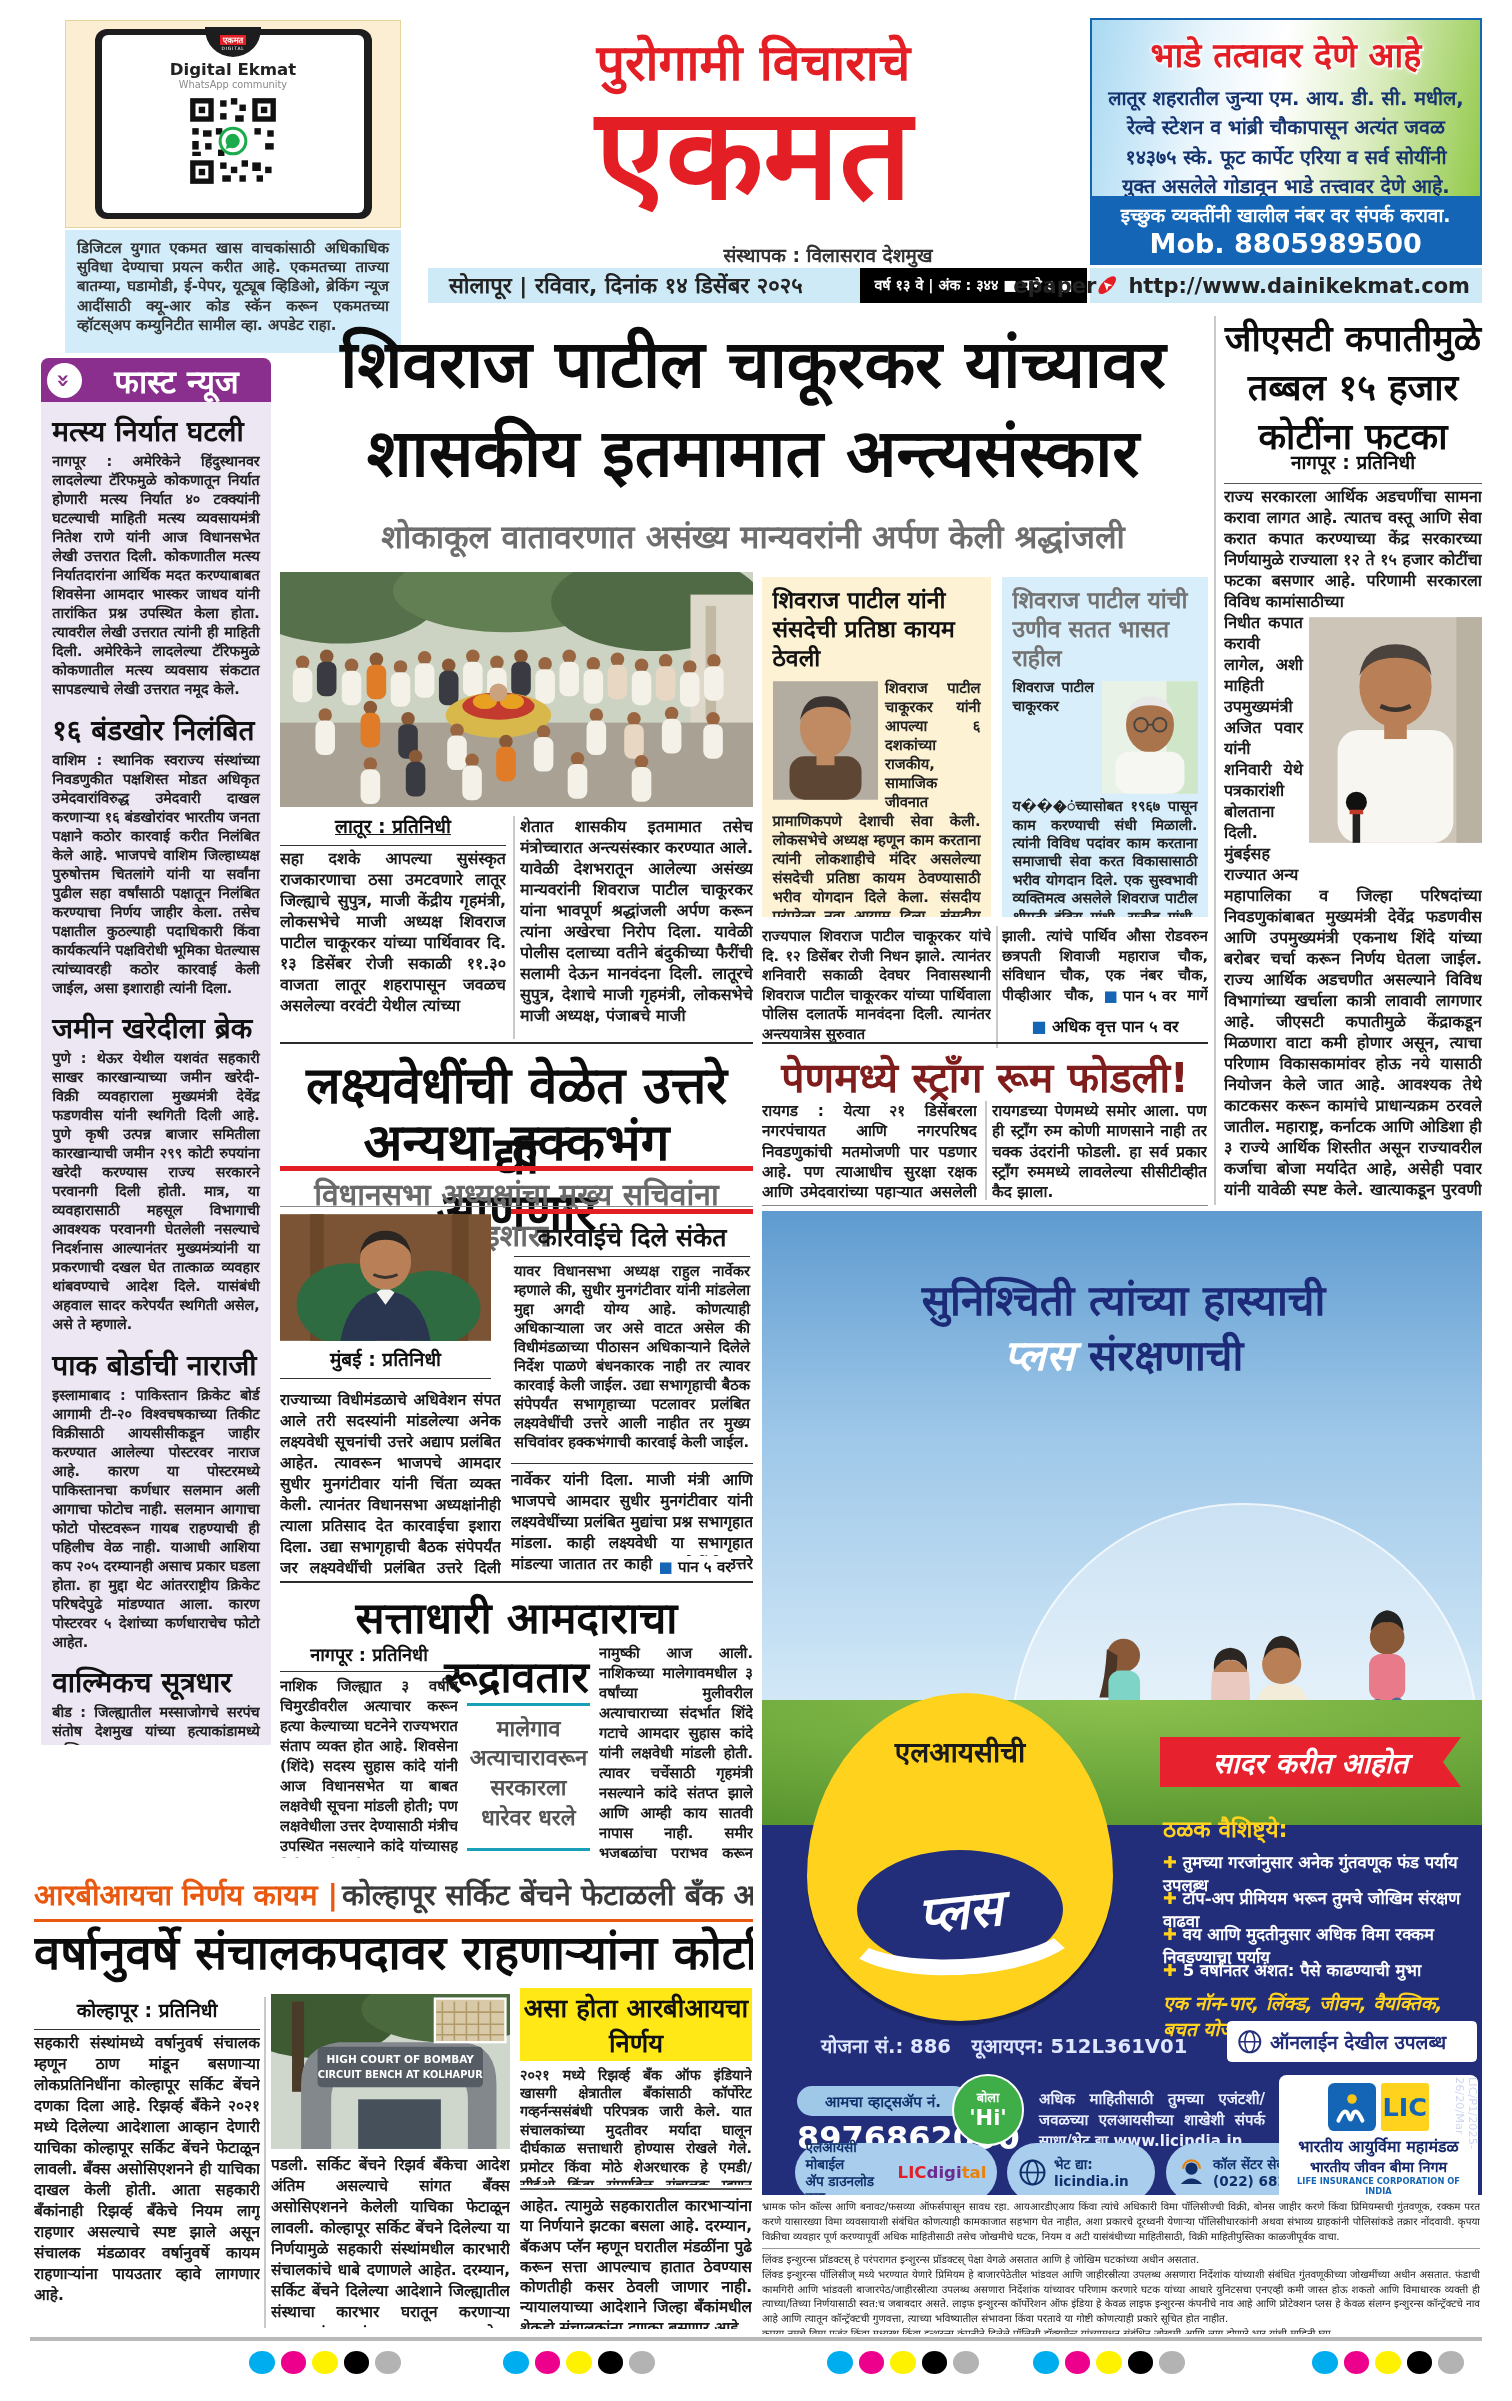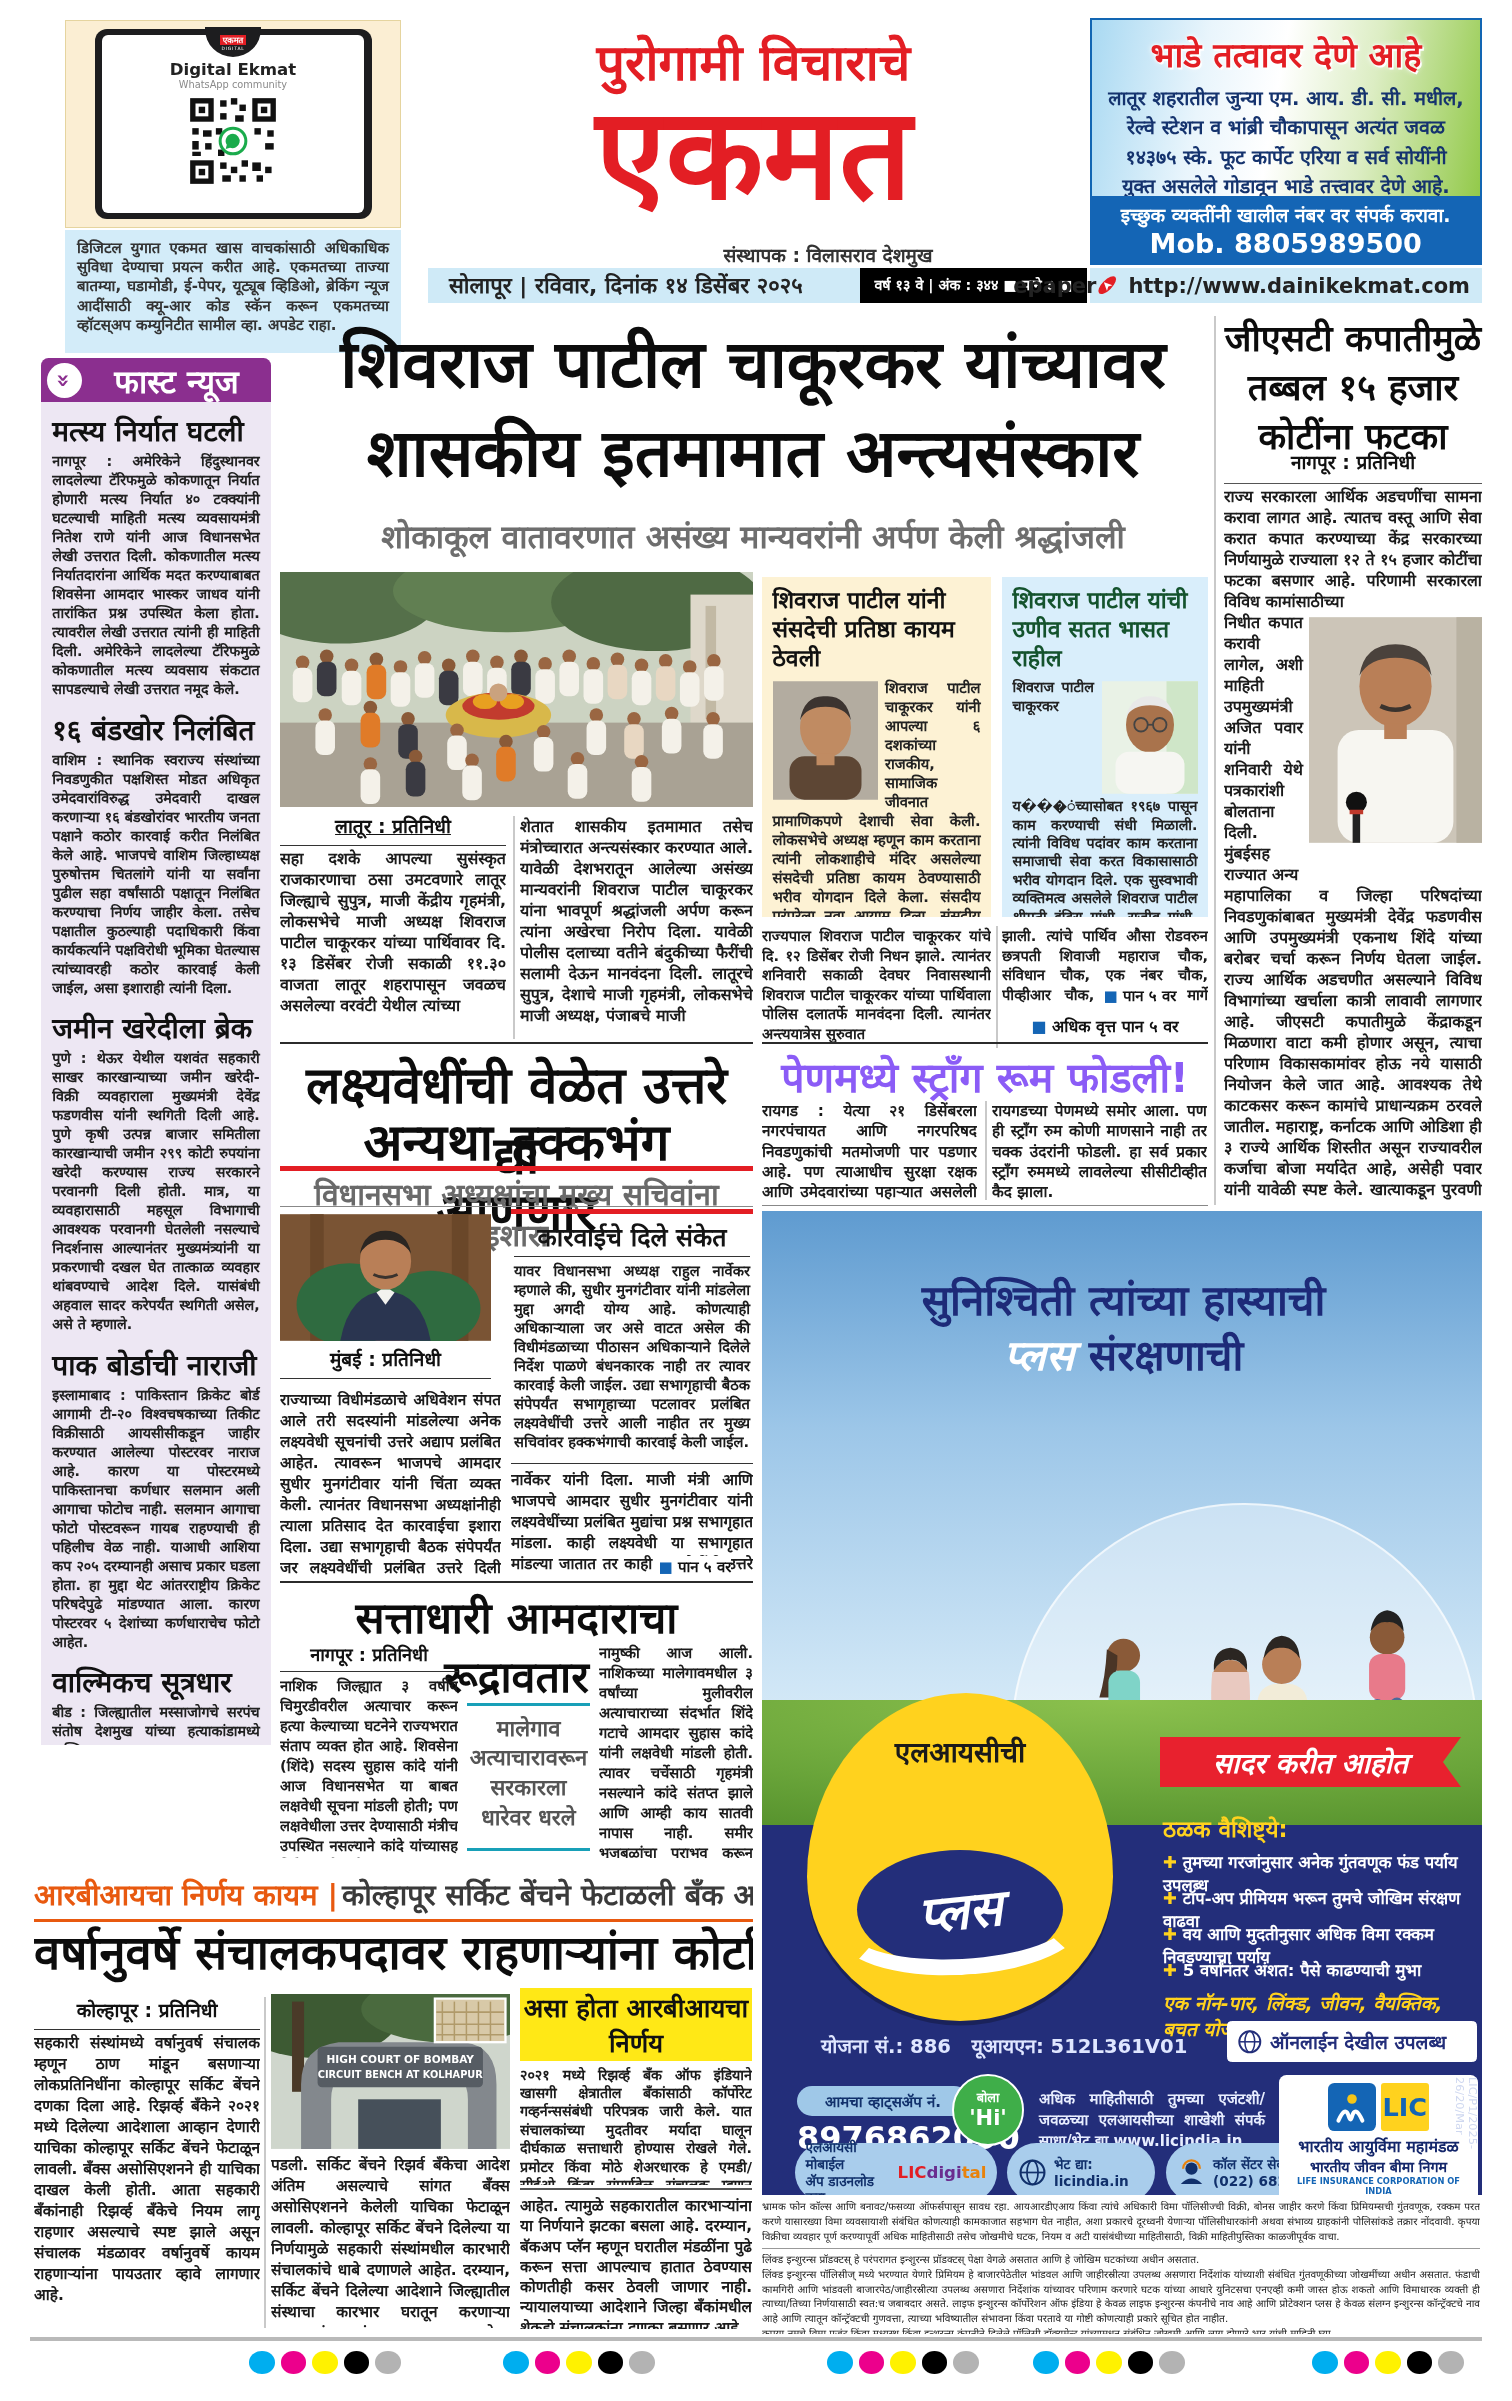--- a/index.html
+++ b/index.html
@@ -230,21 +230,21 @@
         <path d="M36 52 Q42 18 70 20 Q98 18 104 52 Q96 34 70 34 Q44 34 36 52" fill="#3c3430"></path>
         <rect x="22" y="100" width="96" height="58" rx="20" fill="#5d4634"></rect>
         <rect x="58" y="96" width="24" height="16" fill="#c08b62"></rect>
       </svg>
     </span>
     <span>शिवराज पाटील चाकूरकर यांनी आपल्या ६ दशकांच्या राजकीय, सामाजिक जीवनात प्रामाणिकपणे देशाची सेवा केली. लोकसभेचे अध्यक्ष म्हणून काम करताना त्यांनी लोकशाहीचे मंदिर असलेल्या संसदेची प्रतिष्ठा कायम ठेवण्यासाठी भरीव योगदान दिले केला. संसदीय परंपरेला नवा आयाम दिला. संसदीय समित्यांसाठी त्यांनी पुढाकार घेतला. राजकारणातील त्यांचे योगदान नेहमीच स्मरणात राहील, अशा शब्दात लोकसभा अध्यक्ष ओम बिर्ला यांनी आपल्या भावना व्यक्त केल्या.</span>
   </div>
 </div>
 
 <div class="abs ov" style="left:1002px;top:577px;width:206px;height:340px;background:#d9eefb;padding:9px 10.5px;">
-  <div style="font-size:23px;line-height:1.25;font-weight:900;color:#14532d;margin-bottom:6px;">शिवराज पाटील यांची उणीव सतत भासत राहील</div>
+  <div style="font-size:23px;line-height:1.25;font-weight:900;color:#737373;margin-bottom:6px;">शिवराज पाटील यांची उणीव सतत भासत राहील</div>
   <div class="j" style="font-size:14.3px;line-height:18.4px;font-weight:600;color:#222;">
     <span style="float:right;margin:3px 0 3px 7.5px;">
       <svg width="96" height="113" viewBox="0 0 128 150">
         <rect width="128" height="150" fill="#e9f2e6"></rect>
         <rect x="86" width="42" height="150" fill="#cfe6c8"></rect>
         <ellipse cx="64" cy="58" rx="32" ry="37" fill="#a9734c"></ellipse>
         <path d="M32 48 Q38 20 64 20 Q90 20 96 48 Q88 32 64 32 Q40 32 32 48" fill="#e8e8e8"></path>
         <circle cx="52" cy="58" r="9" fill="none" stroke="#444" stroke-width="2.4"></circle>
         <circle cx="77" cy="58" r="9" fill="none" stroke="#444" stroke-width="2.4"></circle>
         <line x1="61" y1="58" x2="68" y2="58" stroke="#444" stroke-width="2.4"></line>
@@ -337,21 +337,21 @@
 <div class="abs ctr" style="left:280px;top:1587px;width:473px;font-size:43px;font-weight:900;color:#0c0c0c;">सत्ताधारी आमदाराचा रूद्रावतार</div>
 <div class="abs" style="left:280px;top:1642px;width:178px;text-align:center;border-bottom:1.5px solid #333;padding-bottom:4.5px;">
   <span class="byline" style="font-size:18px;">नागपूर : प्रतिनिधी</span>
 </div>
 <div class="abs j ov bd" style="left:280px;top:1676px;width:178px;height:182px;font-size:14.7px;line-height:20px;">नाशिक जिल्ह्यात ३ वर्षीय चिमुरडीवरील अत्याचार करून हत्या केल्याच्या घटनेने राज्यभरात संताप व्यक्त होत आहे. शिवसेना (शिंदे) सदस्य सुहास कांदे यांनी आज विधानसभेत या बाबत लक्षवेधी सूचना मांडली होती; पण लक्षवेधीला उत्तर देण्यासाठी मंत्रीच उपस्थित नसल्याने कांदे यांच्यासह विरोधकांनी तीव्र संताप व्यक्त केला. यामुळे लक्षवेधी सूचना पुढे ढकलण्याची</div>
 <div class="abs ctr" style="left:467px;top:1703px;width:123px;height:148px;border-top:3px solid #18a0b8;border-bottom:3px solid #18a0b8;padding-top:7.5px;">
   <span style="font-size:22px;line-height:1.35;font-weight:900;color:#555;">मालेगाव अत्याचारावरून सरकारला धारेवर धरले</span>
 </div>
 <div class="abs j ov bd" style="left:599px;top:1643px;width:154px;height:215px;font-size:14.7px;line-height:20px;">नामुष्की आज आली. नाशिकच्या मालेगावमधील ३ वर्षांच्या मुलीवरील अत्याचाराच्या संदर्भात शिंदे गटाचे आमदार सुहास कांदे यांनी लक्षवेधी मांडली होती. त्यावर चर्चेसाठी गृहमंत्री नसल्याने कांदे संतप्त झाले आणि आम्ही काय सातवी नापास नाही. समीर भुजबळांचा पराभव करून निवडून आलो आहे, अशा शब्दात खदखद व्यक्त केली. दरम्यान बालिकांवरील वाढत्या अत्याचाराच्या मुद्यावरून सदस्यांनी सरकारला धारेवर धरले.</div>
 
-<div class="abs ctr" style="left:762px;top:1048px;width:446px;font-size:41px;font-weight:900;color:#8b5cf6;">पेणमध्ये स्ट्राँग रूम फोडली!</div>
+<div class="abs ctr" style="left:762px;top:1048px;width:446px;font-size:41px;font-weight:900;color:#7f1d1d;">पेणमध्ये स्ट्राँग रूम फोडली!</div>
 <div class="abs j ov bd" style="left:762px;top:1101px;width:215px;height:99px;font-size:15.4px;line-height:20.3px;">रायगड : येत्या २१ डिसेंबरला नगरपंचायत आणि नगरपरिषद निवडणुकांची मतमोजणी पार पडणार आहे. पण त्याआधीच सुरक्षा रक्षक आणि उमेदवारांच्या पहाऱ्यात असलेली स्ट्राँग रुम फोडल्याचा प्रकार</div>
 <div class="abs j ov bd" style="left:992px;top:1101px;width:215px;height:99px;font-size:15.4px;line-height:20.3px;">रायगडच्या पेणमध्ये समोर आला. पण ही स्ट्राँग रुम कोणी माणसाने नाही तर चक्क उंदरांनी फोडली. हा सर्व प्रकार स्ट्राँग रुममध्ये लावलेल्या सीसीटीव्हीत कैद झाला.</div>
 <div class="vrule" style="left:985px;top:1101px;height:99px;"></div>
 <div class="hrule" style="left:762px;top:1205px;width:446px;background:#888;height:0.8px;"></div>
 
 <div class="abs ov" style="left:762px;top:1211px;width:720px;height:984px;background:linear-gradient(180deg,#5f9bd0 0%,#9cc6e8 22%,#cfe6f6 48%,#e9f4fb 62%);">
   <div class="ctr" style="position:absolute;left:83px;top:114px;width:557px;font-size:42px;font-weight:900;color:#1d2a78;">
     <span style="color:#fff;font-style:italic;">प्लस</span>
     <span>संरक्षणाची</span>
   </div>

